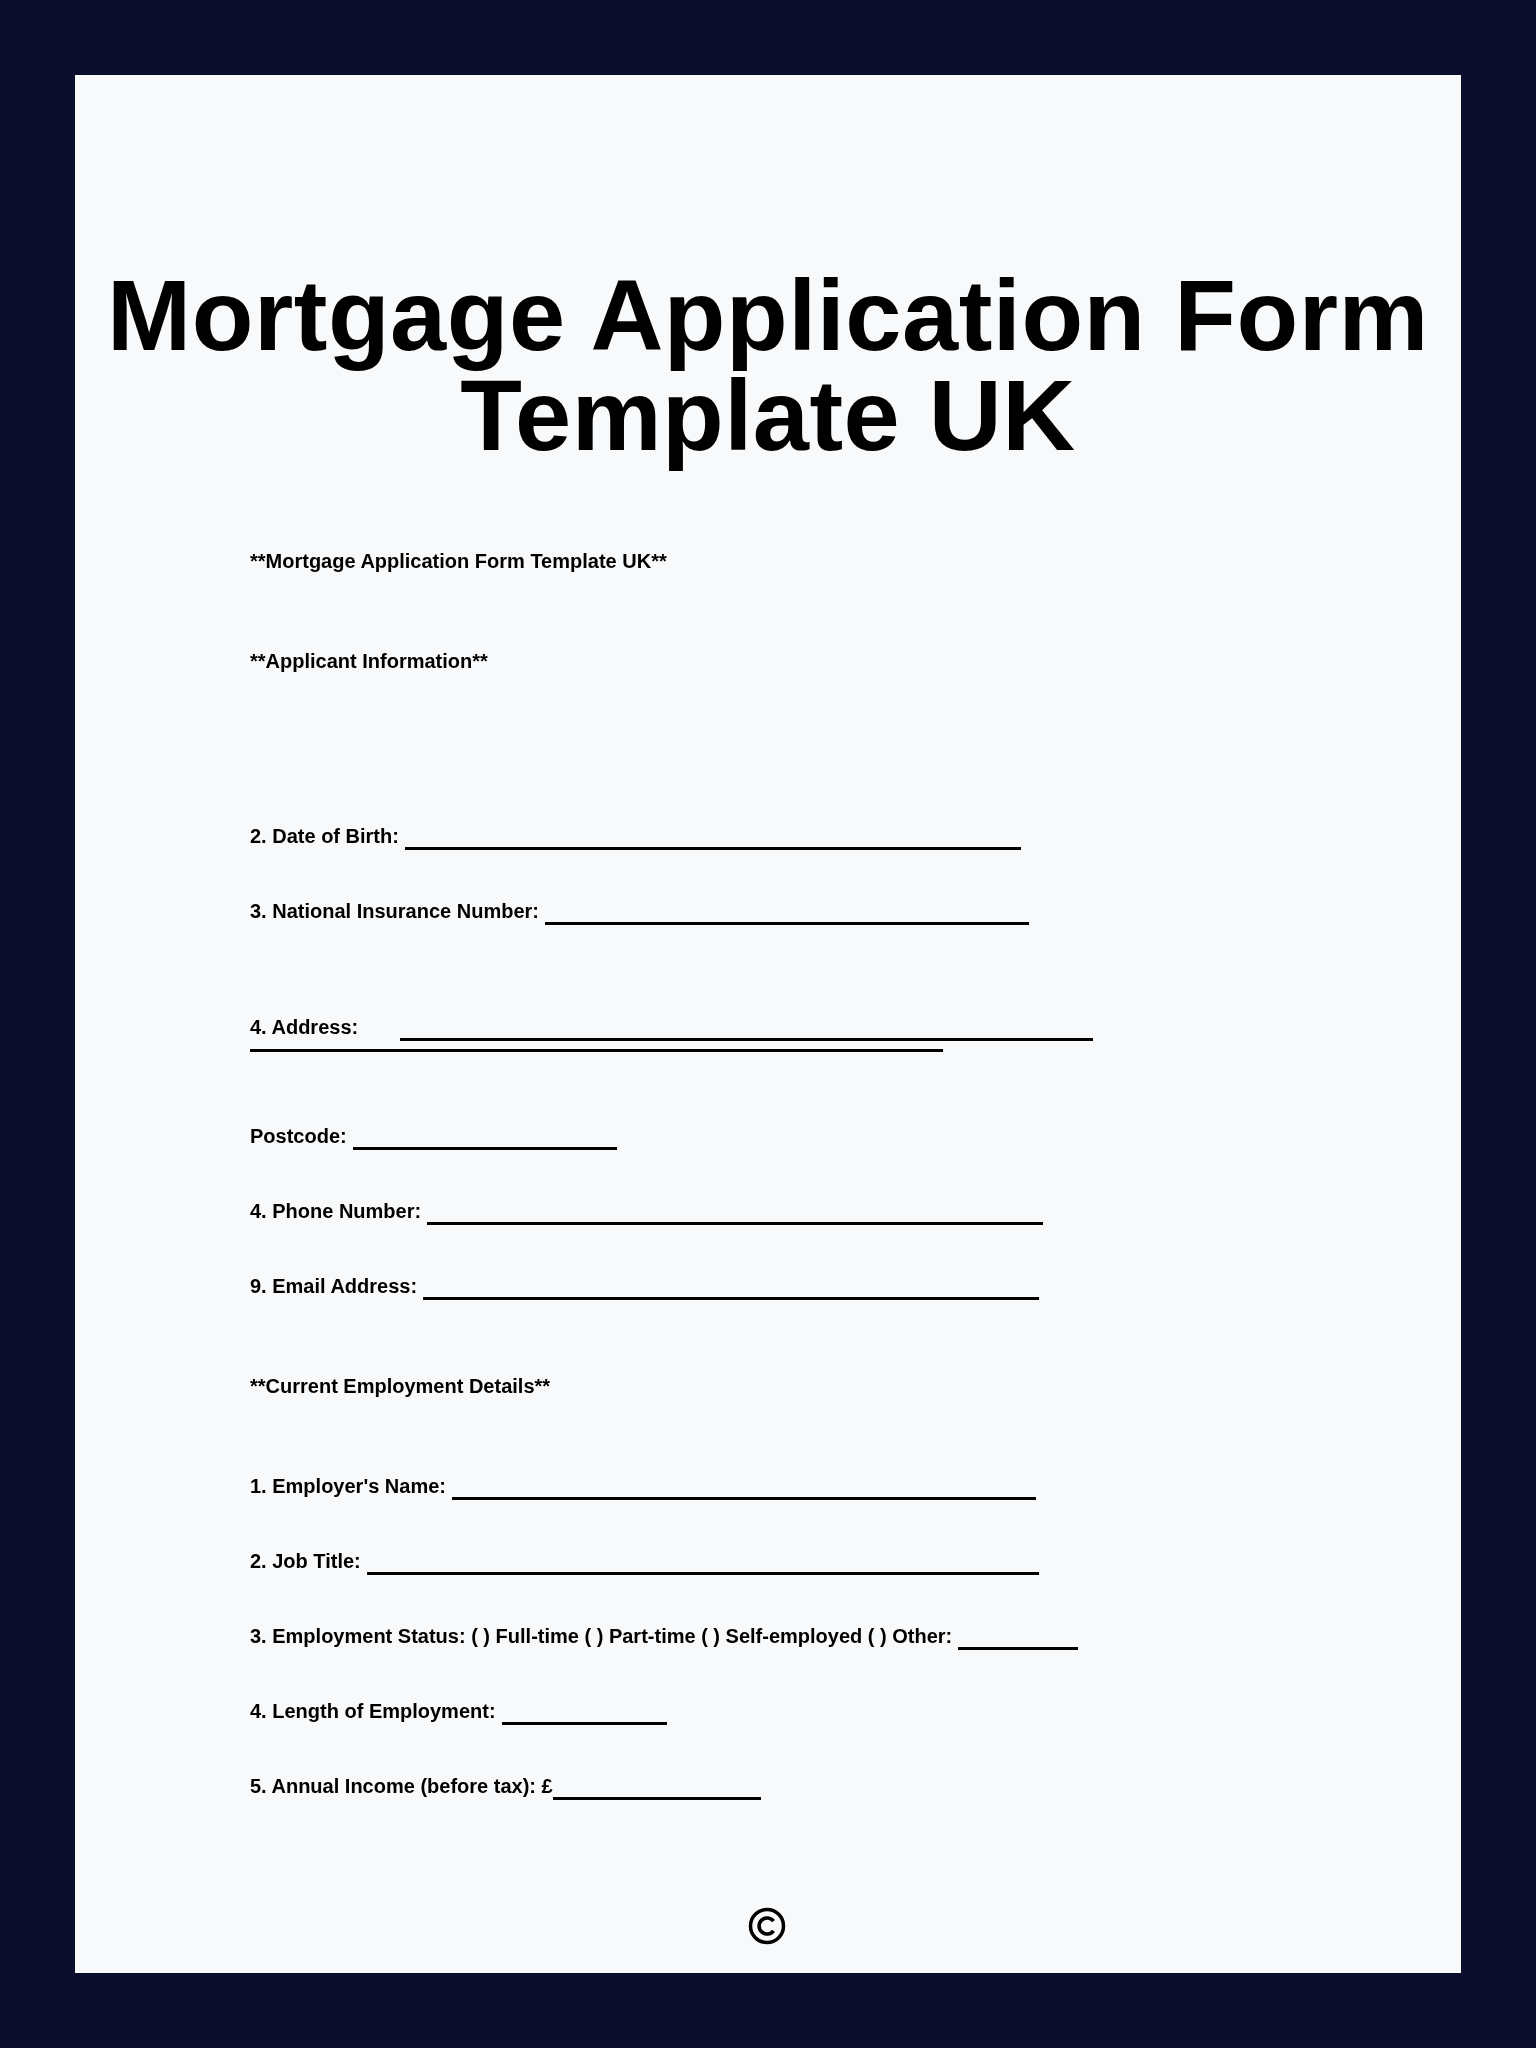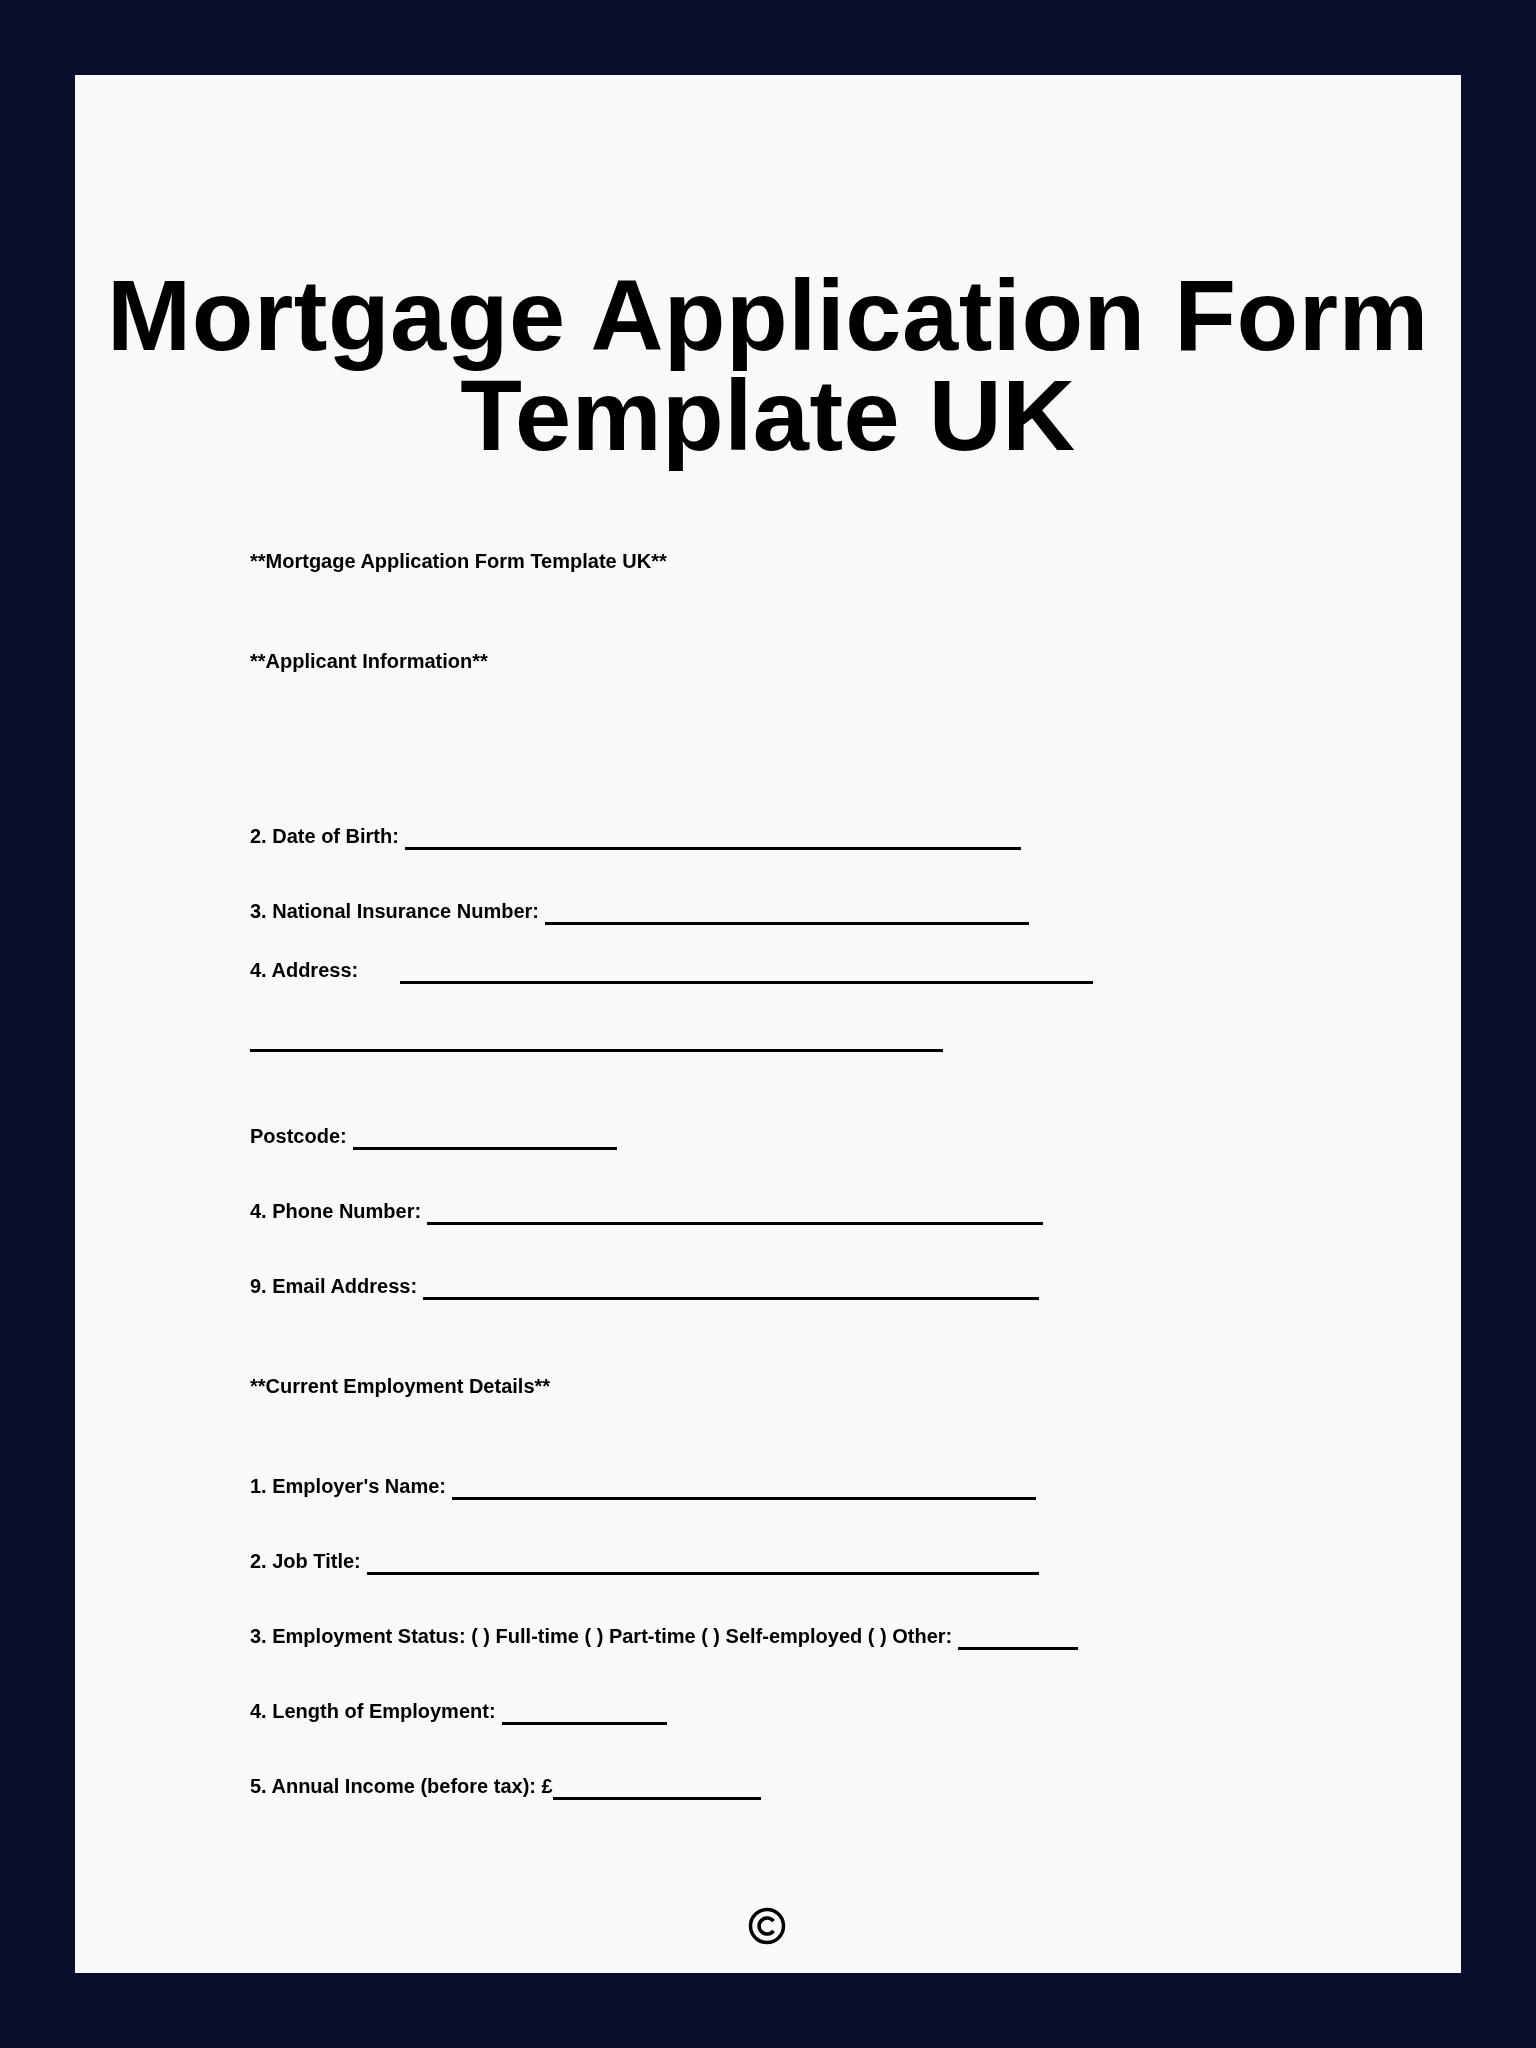--- a/index.html
+++ b/index.html
@@ -47,21 +47,21 @@
   <div class="line" style="top:574px;">**Applicant Information**</div>
 
   <div class="line" style="top:749px;justify-content:space-between;">
     <span>2. Date of Birth:</span>
     <span class="blank" style="margin-left:6px; width:616px;"></span>
   </div>
   <div class="line" style="top:824px;">
     <span>3. National Insurance Number:</span>
     <span class="blank" style="margin-left:6px; width:484px;"></span>
   </div>
-  <div class="line" style="top:883px;gap:36px;">
+  <div class="line" style="top:940px;gap:36px;">
     <span>4. Address:</span>
     <span class="blank" style="margin-left:6px; width:693px;"></span>
   </div>
   <div class="line" style="top:974px;">
     <span class="blank" style="width:693px;"></span>
   </div>
   <div class="line" style="top:1049px;">
     <span>Postcode:</span>
     <span class="blank" style="margin-left:6px; width:264px;"></span>
   </div>

